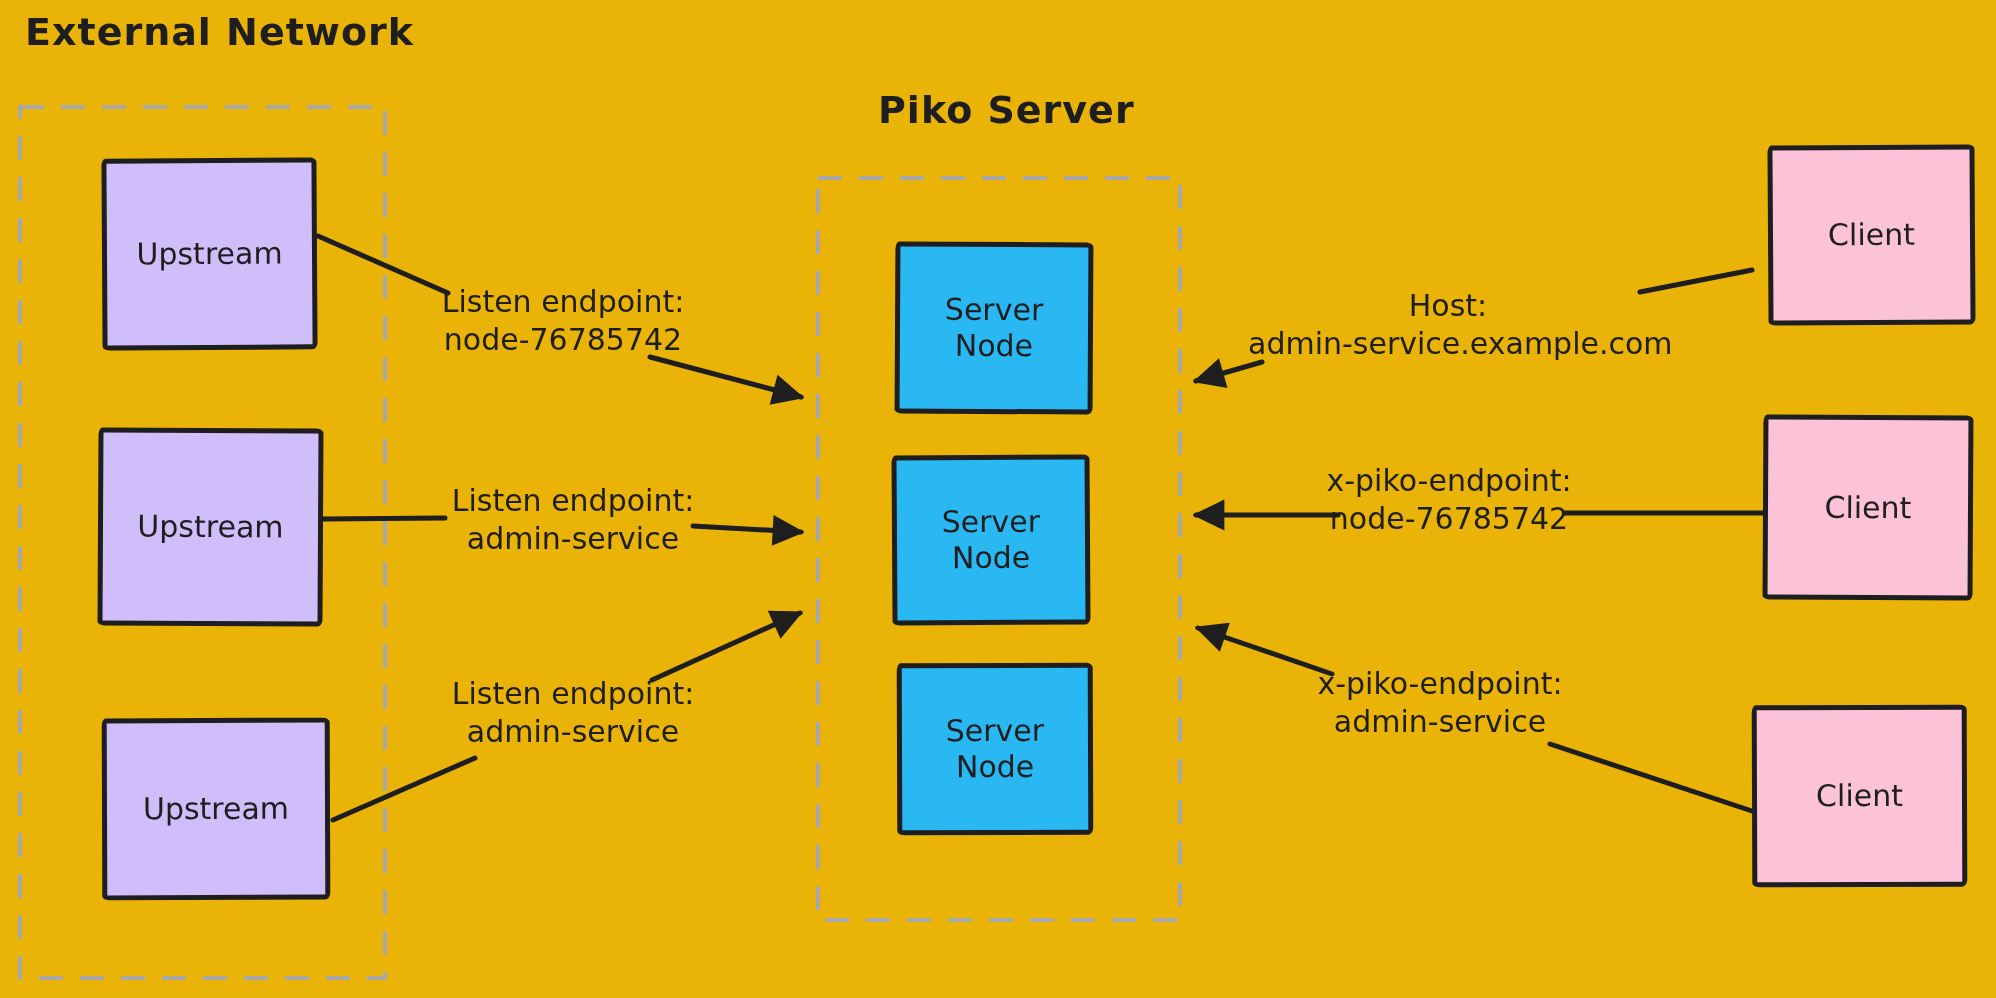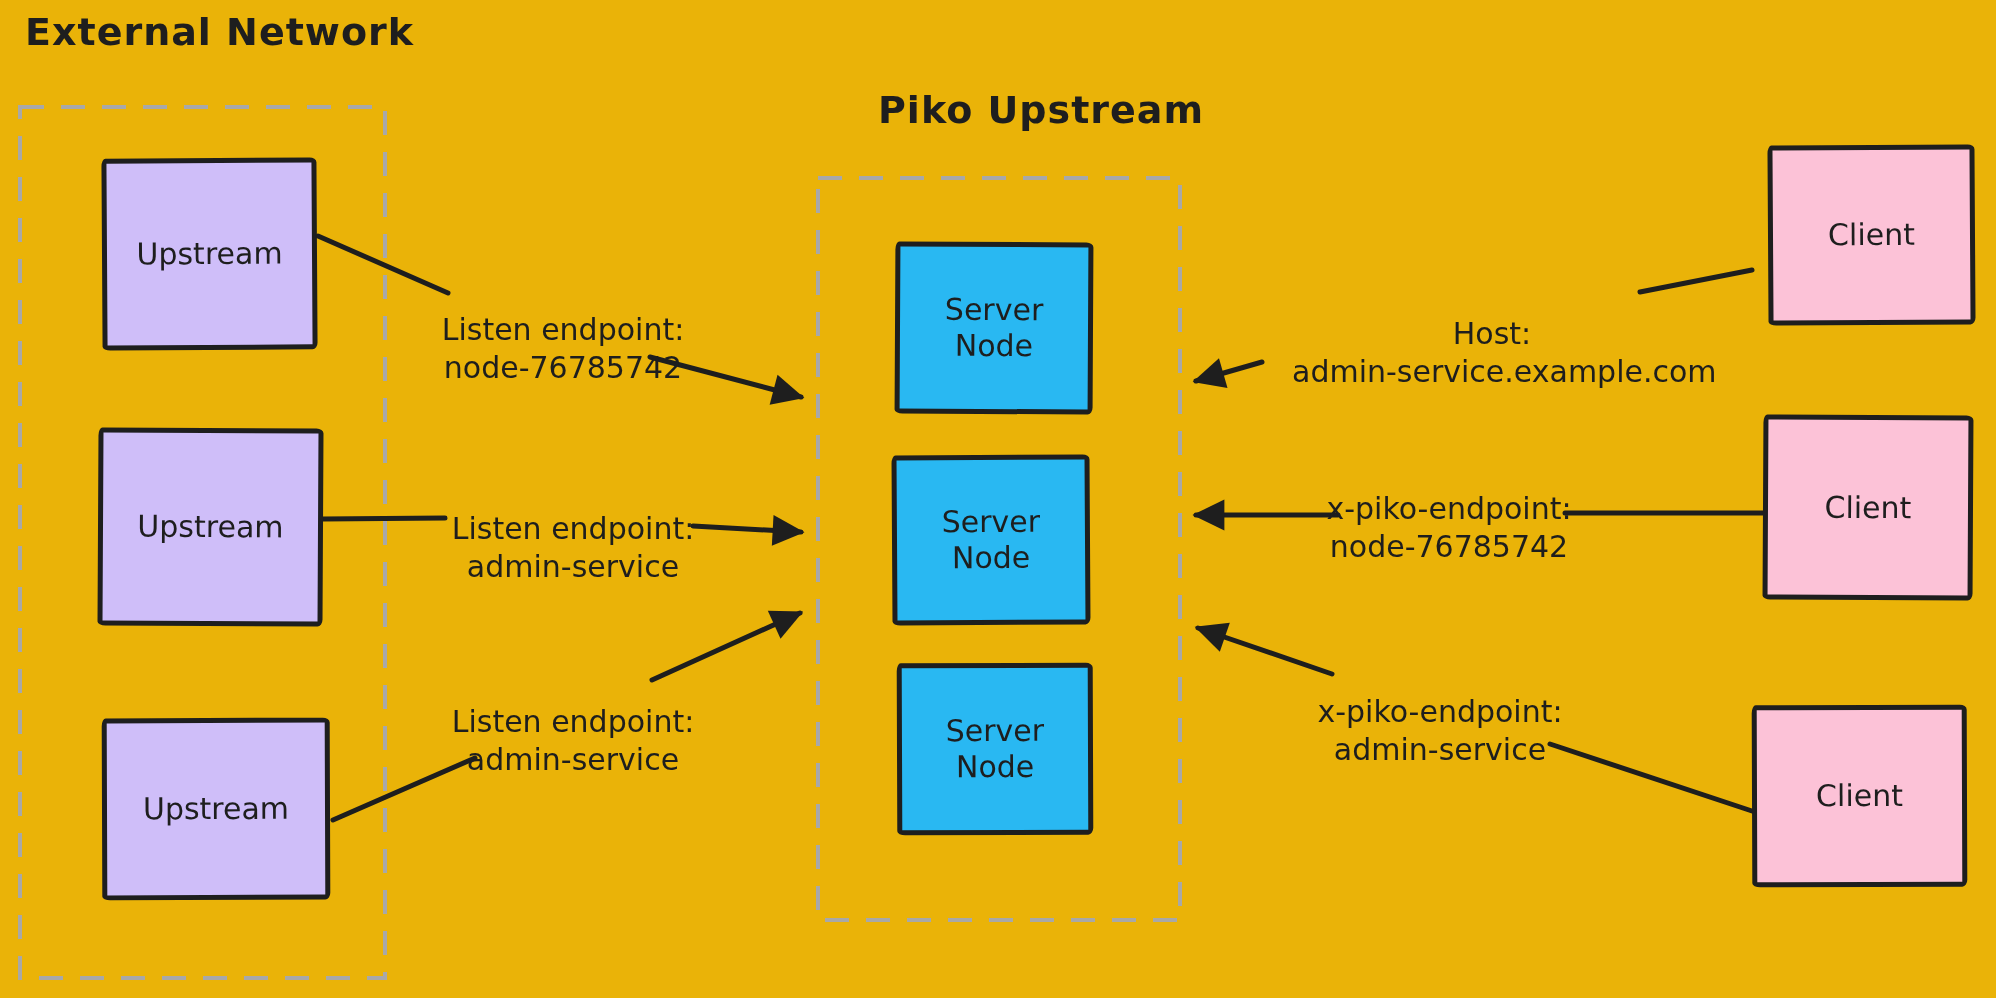--- a/index.html
+++ b/index.html
@@ -40,21 +40,20 @@
   .r2{transform:rotate(0.3deg);}
   .r3{transform:rotate(-0.2deg);}
   .edge-label{
     position:absolute;
     font-size:30px;
     line-height:1.25;
     text-align:center;
     color:#1e1e1e;
     z-index:3;
     white-space:nowrap;
-    margin-top:28px;
   }
 </style>
 </head>
 <body>
 
 <div id="canvas">
 
   <svg id="arrow-layer" viewBox="0 0 1996 998" xmlns="http://www.w3.org/2000/svg">
     <defs>
       <marker id="ah" viewBox="0 0 10 10" refX="8.6" refY="5" markerWidth="7" markerHeight="7" orient="auto-start-reverse" markerUnits="strokeWidth">
@@ -91,21 +90,21 @@
       <line x1="1338" y1="515" x2="1196" y2="515" marker-end="url(#ah)"></line>
     </g>
 
     <g stroke-width="5" stroke-linecap="round" stroke="#1e1e1e">
       <line x1="1755" y1="812" x2="1550" y2="744"></line>
       <line x1="1332" y1="674" x2="1198" y2="628" marker-end="url(#ah)"></line>
     </g>
   </svg>
 
   <div class="section-title" style="left:25px;top:10px;">External Network</div>
-  <div class="section-title" style="left:878px;top:88px;">Piko Upstream</div>
+  <div class="section-title" style="left:878px;top:88px;">Piko Server</div>
 
   <div class="node r1" style="left: 102px; top: 158px; width: 215px; height: 192px; background-color: rgb(207, 190, 249);">
     <span class="node-label">Upstream</span>
   </div>
   <div class="node r2" style="left: 98px; top: 428px; width: 225px; height: 198px; background-color: rgb(207, 190, 249);">
     <span class="node-label">Upstream</span>
   </div>
   <div class="node r3" style="left: 102px; top: 718px; width: 228px; height: 182px; background-color: rgb(207, 190, 249);">
     <span class="node-label">Upstream</span>
   </div>
@@ -135,21 +134,21 @@
     <div>node-76785742</div>
   </div>
   <div class="edge-label" style="left:408px;top:482px;width:330px;">
     <div>Listen endpoint:</div>
     <div>admin-service</div>
   </div>
   <div class="edge-label" style="left:408px;top:675px;width:330px;">
     <div>Listen endpoint:</div>
     <div>admin-service</div>
   </div>
-  <div class="edge-label" style="left:1292px;top:287px;width:400px;">
+  <div class="edge-label" style="left:1248px;top:287px;width:400px;">
     <div>Host:</div>
     <div>admin-service.example.com</div>
   </div>
   <div class="edge-label" style="left:1269px;top:462px;width:360px;">
     <div>x-piko-endpoint:</div>
     <div>node-76785742</div>
   </div>
   <div class="edge-label" style="left:1260px;top:665px;width:360px;">
     <div>x-piko-endpoint:</div>
     <div>admin-service</div>

